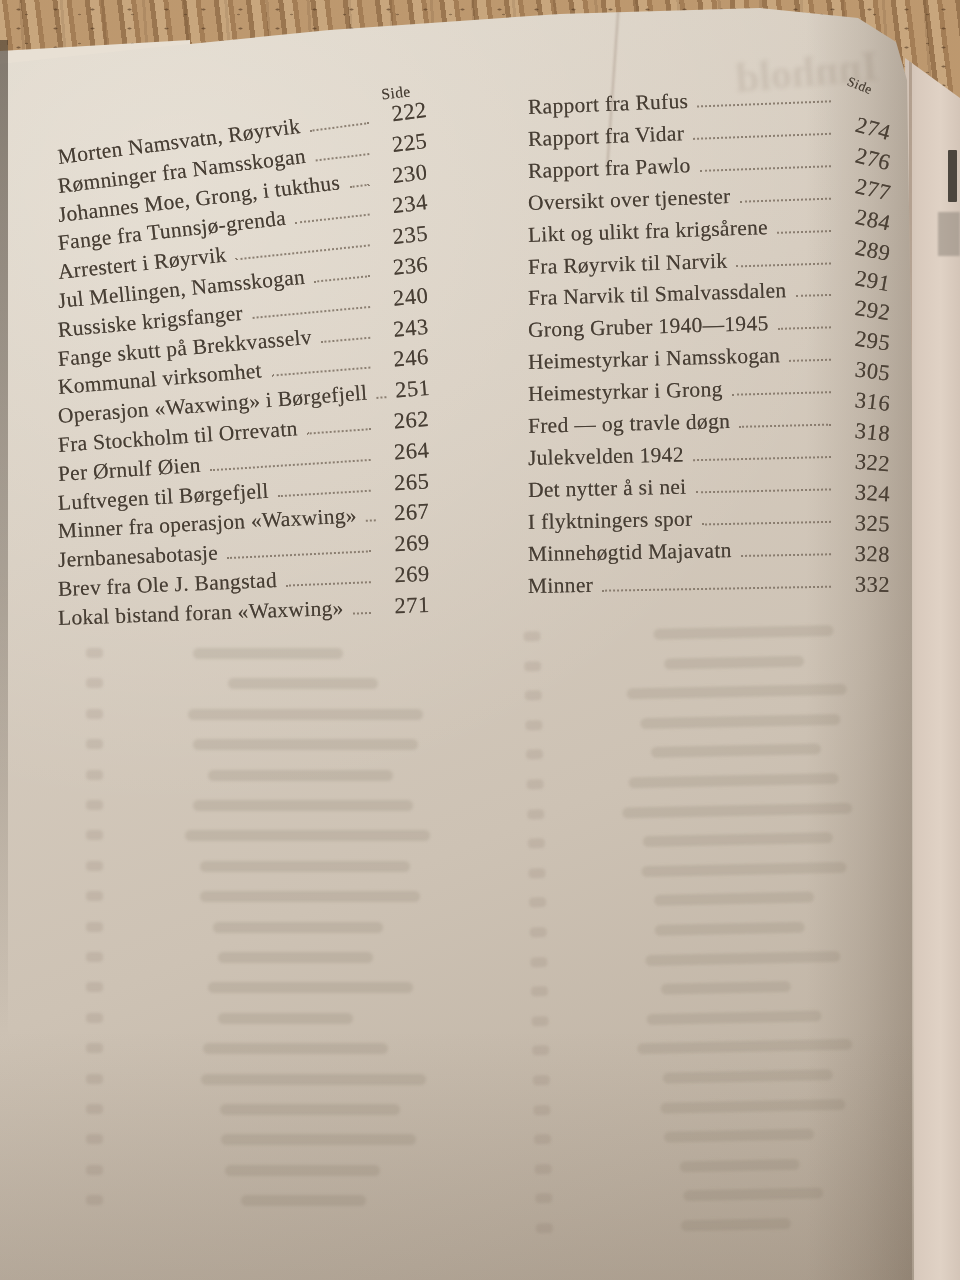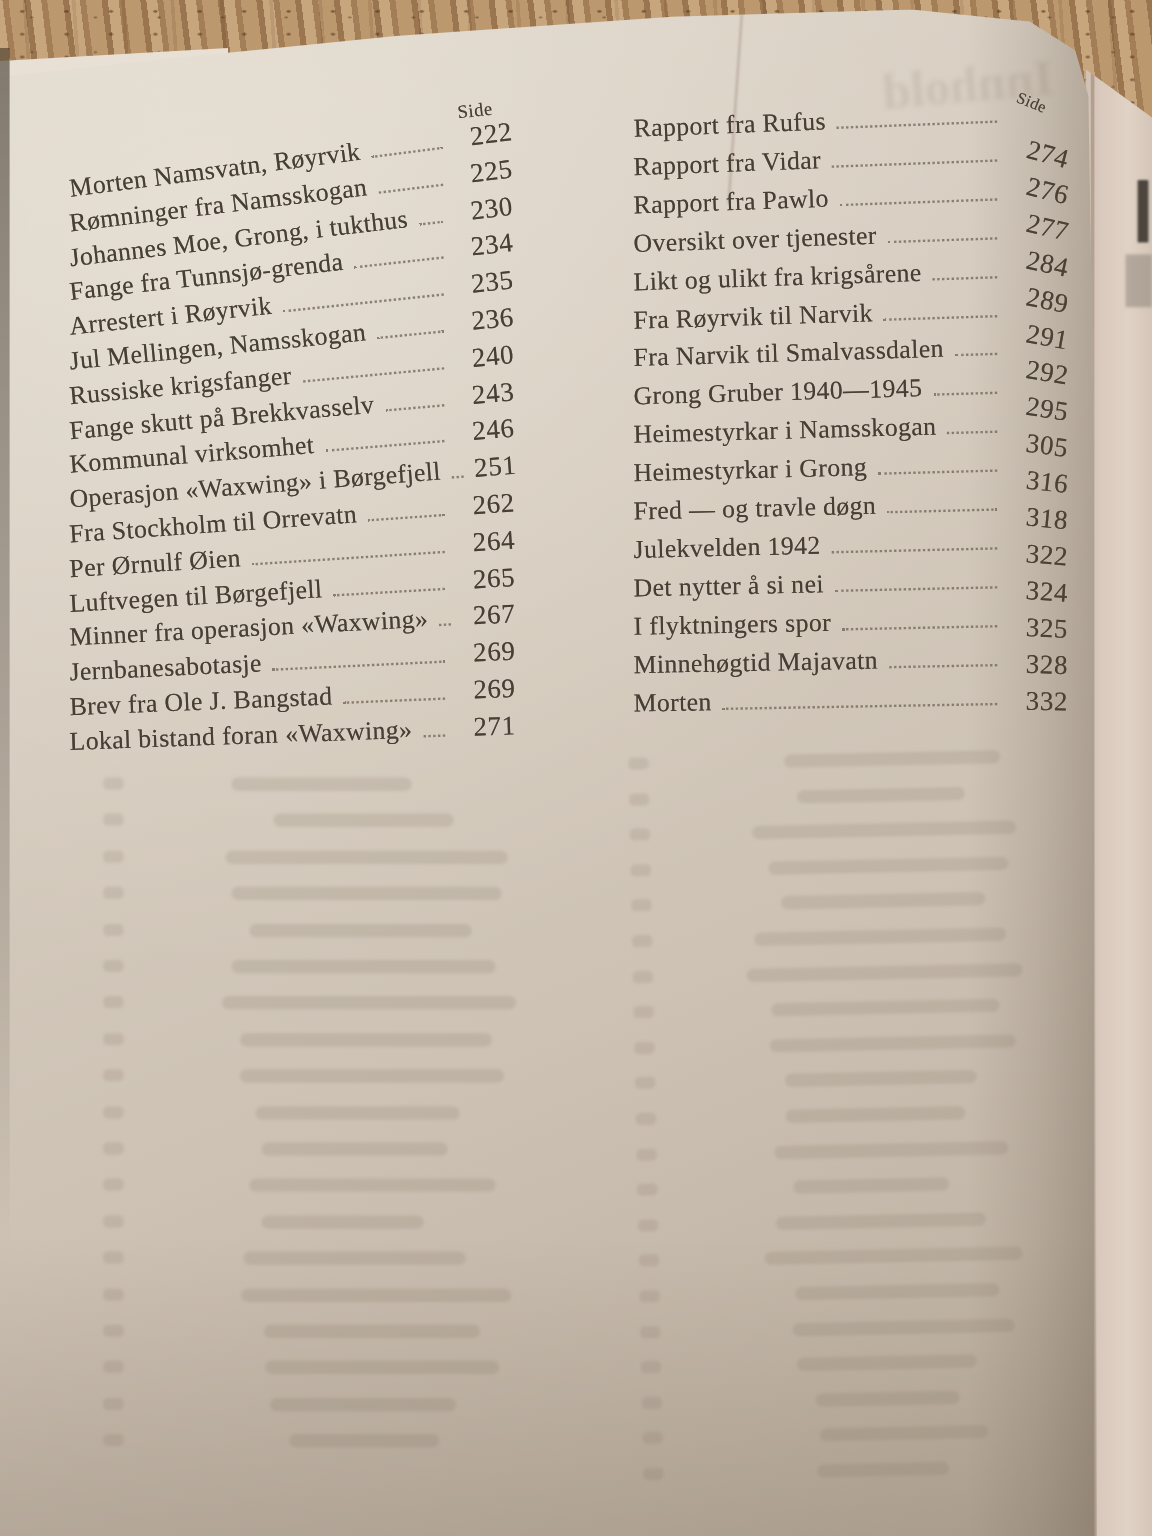--- a/index.html
+++ b/index.html
@@ -255,21 +255,21 @@
           <span class="lbl">I flyktningers spor</span>
           <span class="lead"></span>
           <span class="num" style="transform: translateY(8.3px) rotate(4deg);">325</span>
         </div>
         <div class="row" style="top: 446.6px; transform: rotate(-1.08deg);">
           <span class="lbl">Minnehøgtid Majavatn</span>
           <span class="lead"></span>
           <span class="num" style="transform: translateY(6.4px) rotate(3deg);">328</span>
         </div>
         <div class="row" style="top: 478.5px; transform: rotate(-1deg);">
-          <span class="lbl">Morten</span>
+          <span class="lbl">Minner</span>
           <span class="lead"></span>
           <span class="num" style="transform: translateY(4.5px) rotate(2deg);">332</span>
         </div>
       </div>
 
     <div class="ghost-block" id="ghost-left" style="left:86px;top:648px;width:352px;height:592px;">
         <div class="gline" style="top: 0px; width: 150px; right: 95px;"></div>
         <div class="gnum" style="top: 0px;"></div>
         <div class="gline" style="top: 30.4px; width: 150px; right: 60px;"></div>
         <div class="gnum" style="top: 30.4px;"></div>

